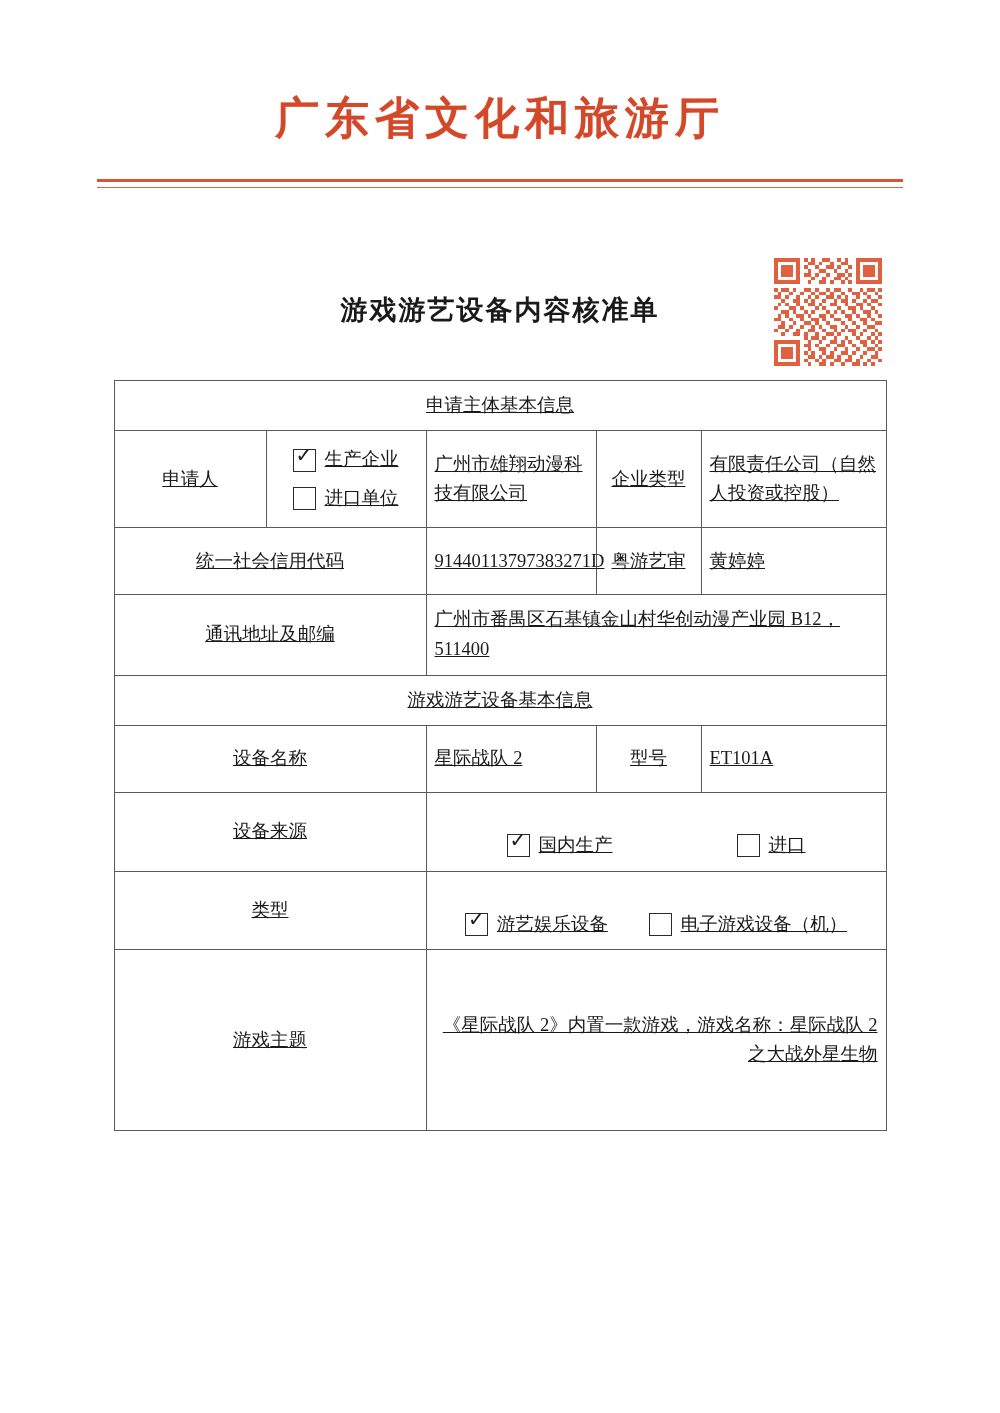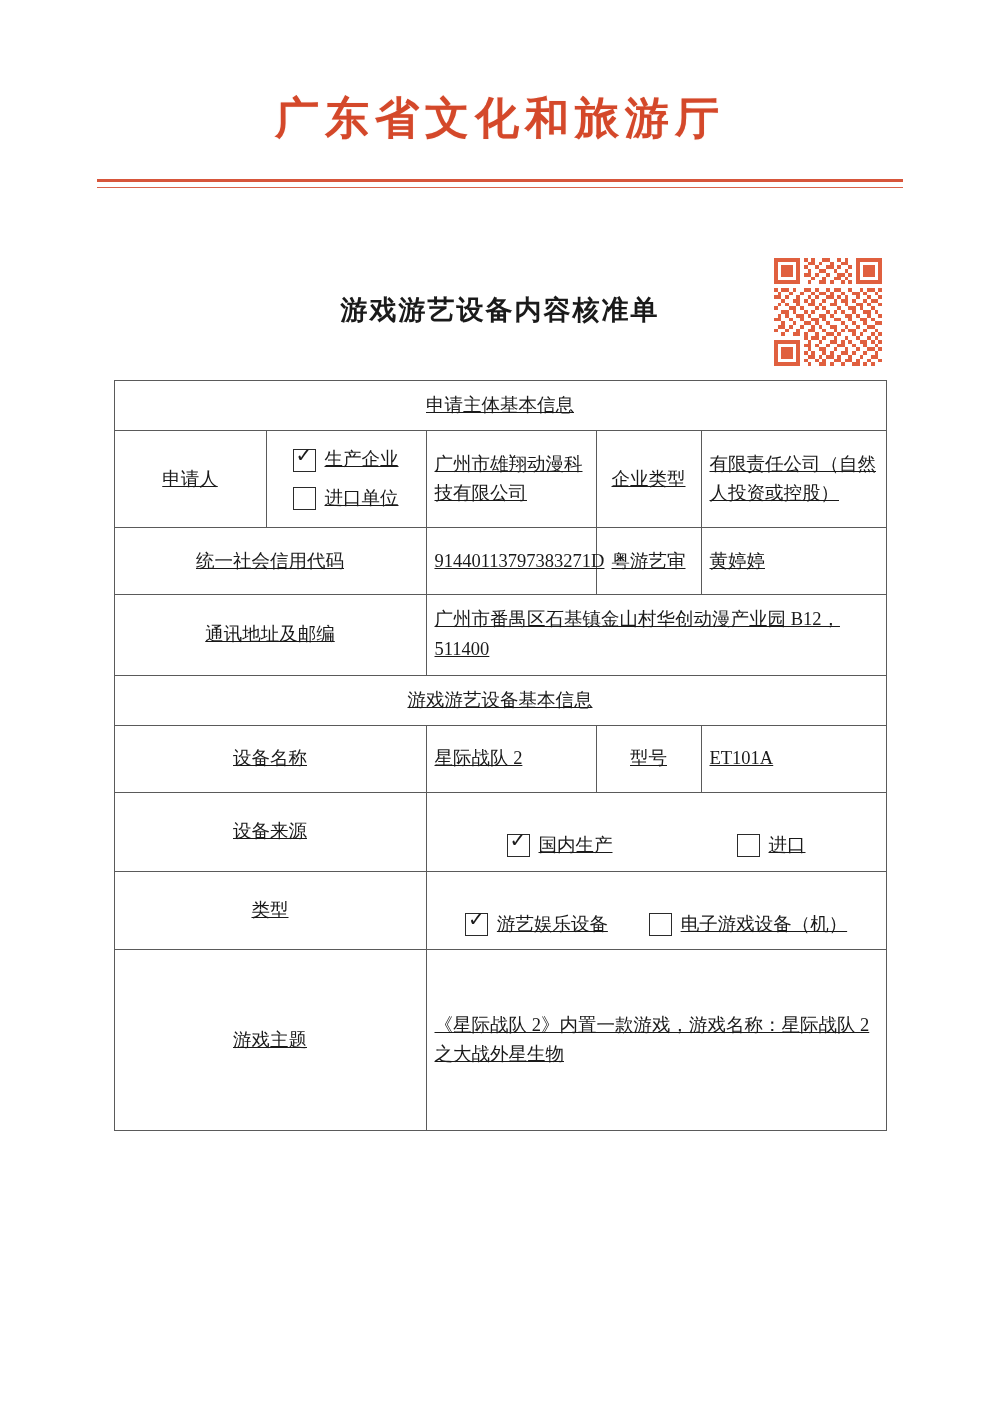--- a/index.html
+++ b/index.html
@@ -144,20 +144,21 @@
     display: flex;
     align-items: center;
     justify-content: space-around;
     padding: 0 10px;
     margin-top: 28px;
   }
   .theme-cell {
     height: 160px;
     vertical-align: top;
     padding-top: 14px;
+    text-align: right;
   }
   .theme-label {
     height: 160px;
     text-align: center;
     vertical-align: middle;
   }
 </style>
 </head>
 <body>
 

